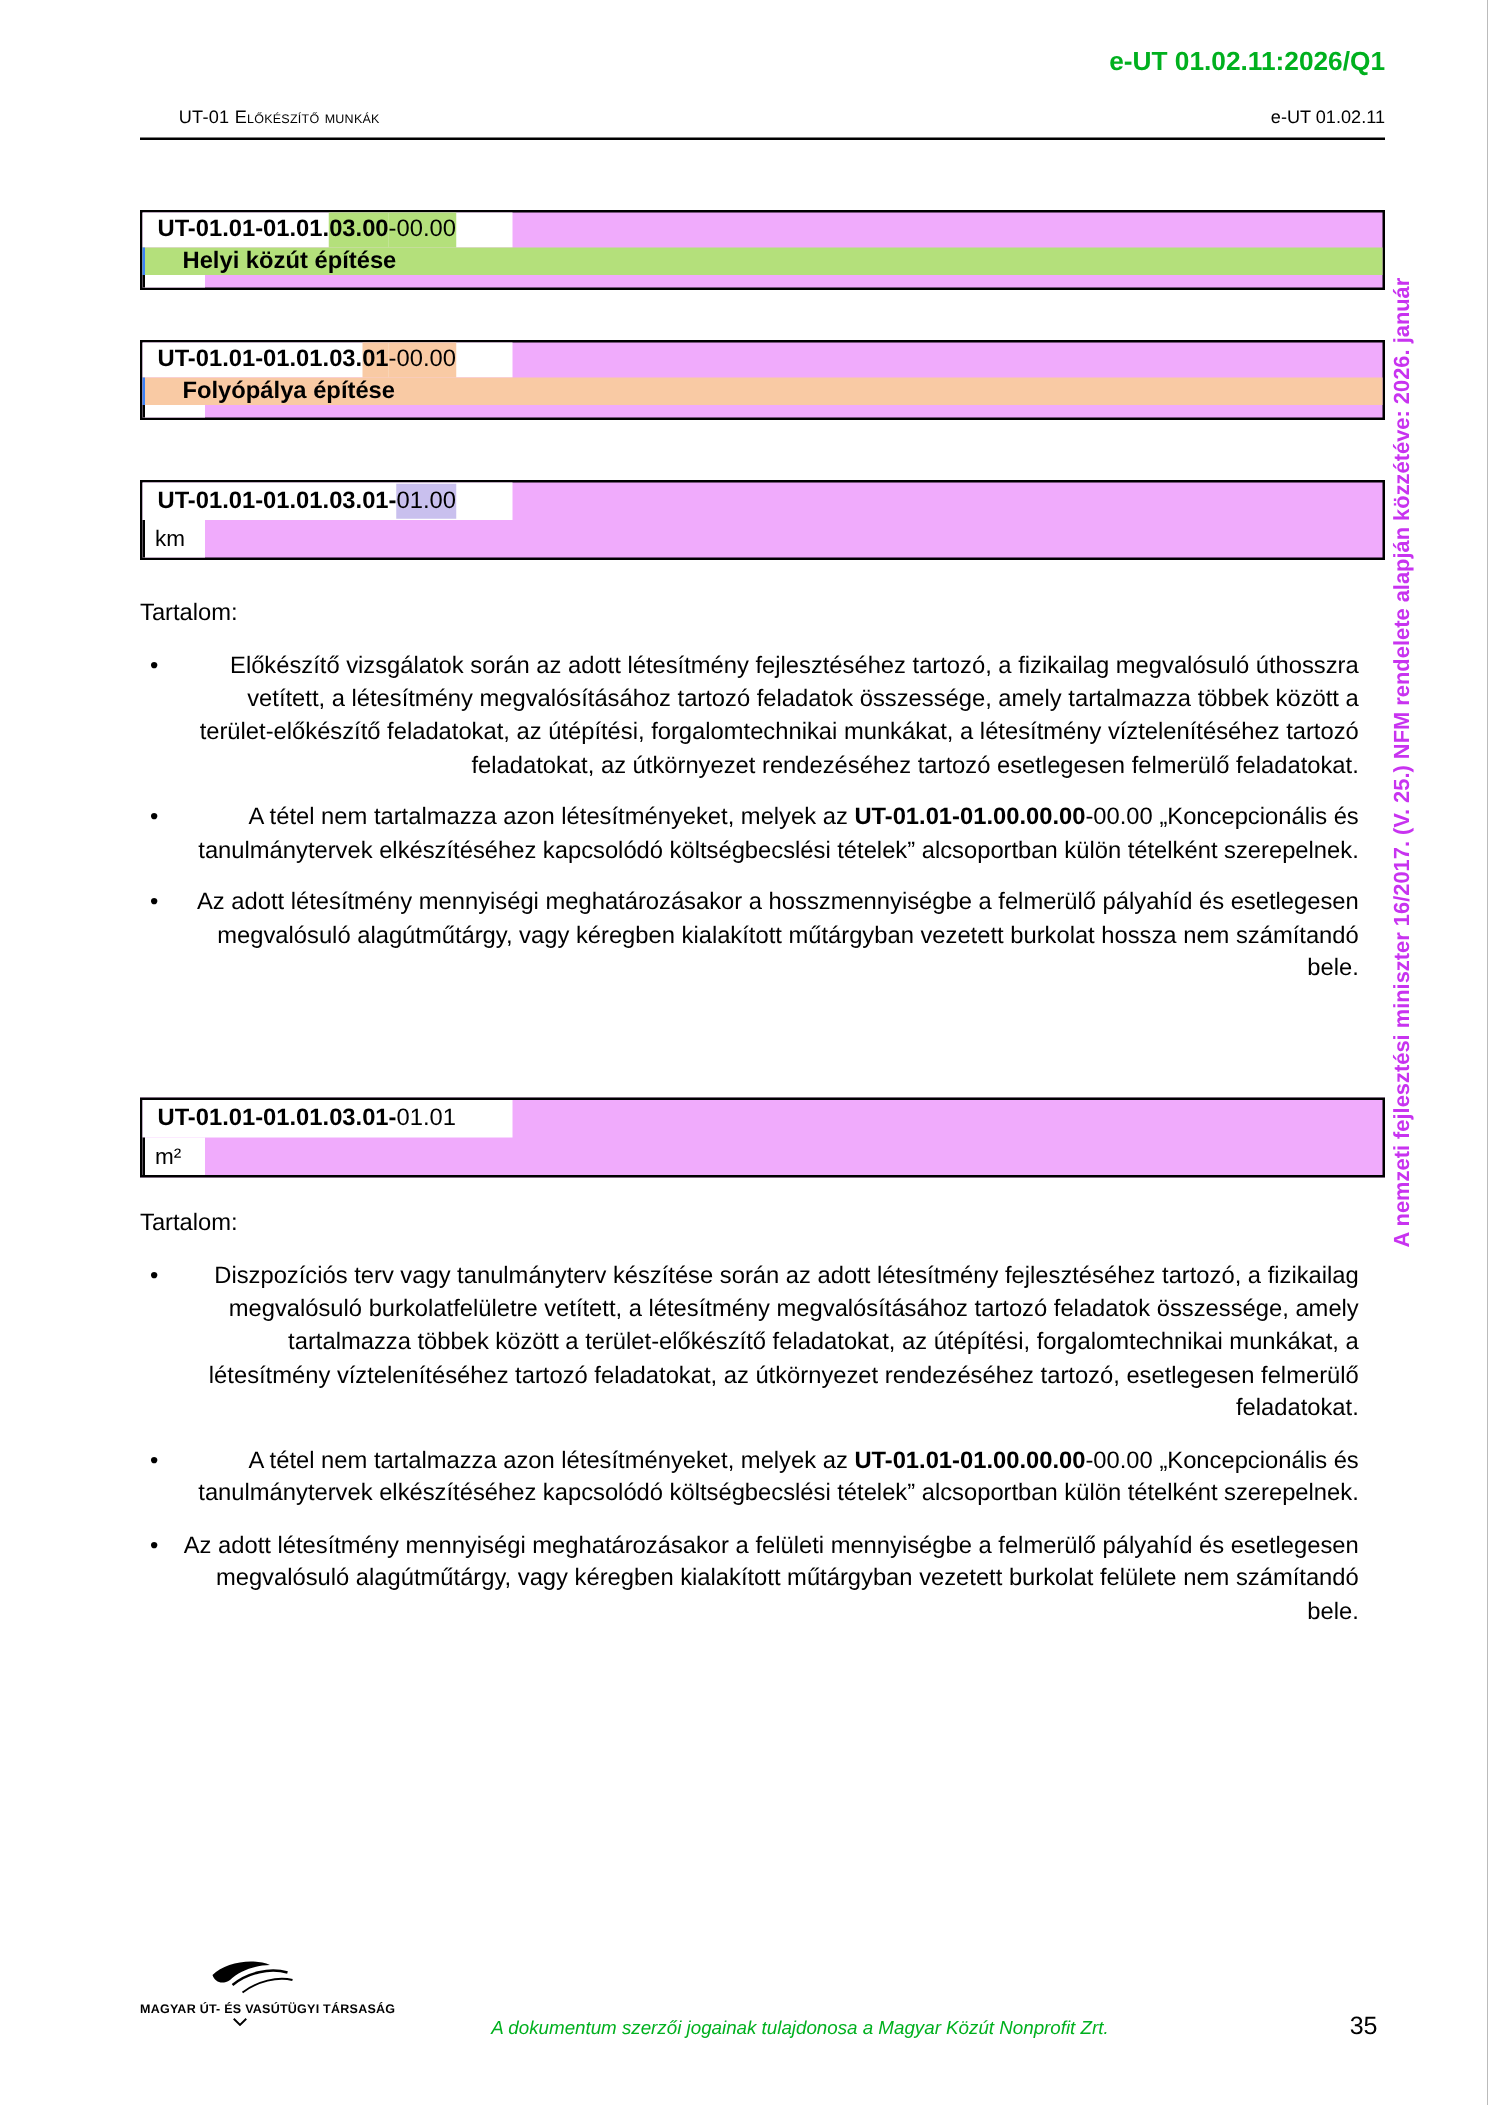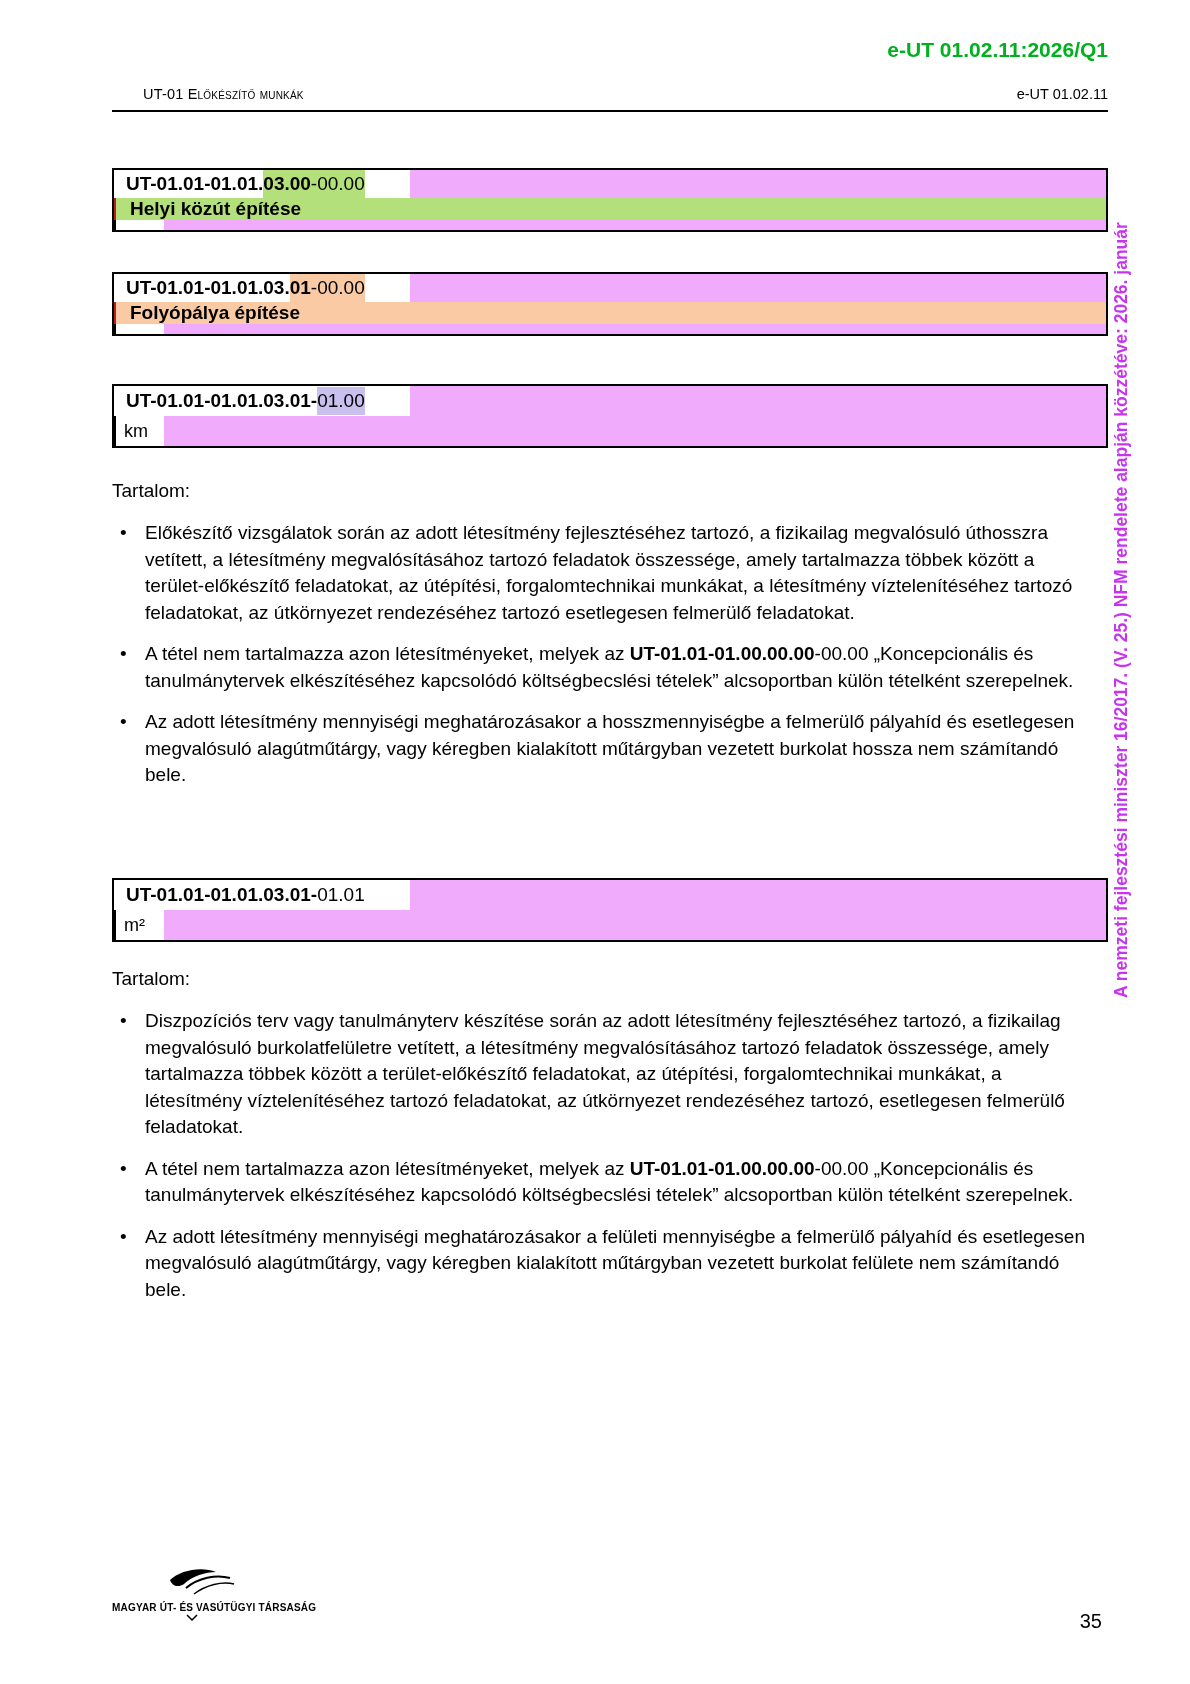--- a/index.html
+++ b/index.html
@@ -23,36 +23,36 @@
   }
   .running-header .left { font-variant:small-caps; letter-spacing:.2px;margin-left:31px; }
 
   
   .item-table {
     position:absolute; left:112px; width:996px; height:64px;
     display:flex; border:2px solid #000; background:#f0abfc;flex-direction:column;
   }
   .cell { display:flex; align-items:center; height:100%; }
   .cell.code  { width:296px; padding-left:12px; font-size:19px; background:#fff; white-space:nowrap; }
-  .cell.desc  { flex:1; border-left:2px solid #b91c1c; padding-left:14px; font-size:19px; }
+  .cell.desc  { flex:1; border-left:2px solid #3b82f6; padding-left:30px; font-size:19px; }
   .cell.unit  { width:50px; border-left:2px solid #000; justify-content:flex-start;
                 padding-left:8px; font-size:18px; background:#fff; }
   .b { font-weight:bold; }
   .hl1 { background:#B4E07B; }
   .hl2 { background:#F9CAA4; }
   .hl3 { background:#C9C0EE; }
   .bg1 { background:#B4E07B; }
   .bg2 { background:#F9CAA4; }
   .bg3 { background:#C9C0EE; }
   .code span { padding:3px 0; }
 
   
   .section { position:absolute; left:112px; width:996px; }
   .section h3 { font-size:19px; font-weight:normal; margin-bottom:18px; }
-  .section ul { list-style:none; }
+  .section ul { list-style:none;text-align:right; }
   .section li {
     position:relative; padding-left:33px; margin-bottom:15px;
     font-size:19px; line-height:26.5px; max-width:975px;
   }
   .section li::before {
     content:"\2022"; position:absolute; left:8px; top:0; font-size:19px;
   }
 
   
   .side-note-wrap { position:absolute; left:1128px; top:140px; width:36px; height:858px; }
@@ -151,16 +151,17 @@
       <svg class="mark" width="120" height="34" viewBox="0 0 120 34">
         <path d="M38 12 C48 2 70 -2 84 4 C74 4 60 8 52 16 C46 20 40 18 38 12 Z" fill="#000"></path>
         <path d="M54 20 C66 10 84 6 98 10" fill="none" stroke="#000" stroke-width="2"></path>
         <path d="M62 26 C74 17 90 13 102 16" fill="none" stroke="#000" stroke-width="1.5"></path>
       </svg>
       <div class="logo-text">MAGYAR ÚT- ÉS VASÚTÜGYI TÁRSASÁG</div>
       <svg class="chev" width="12" height="7" viewBox="0 0 12 7">
         <path d="M1 1 L6 6 L11 1" fill="none" stroke="#000" stroke-width="1.5"></path>
       </svg>
     </div>
+    <div class="copyright">A dokumentum szerzői jogainak tulajdonosa a Magyar Közút Nonprofit Zrt.</div>
     <div class="page-number">35</div>
   </div>
 
 </div>
 
 </body></html>

